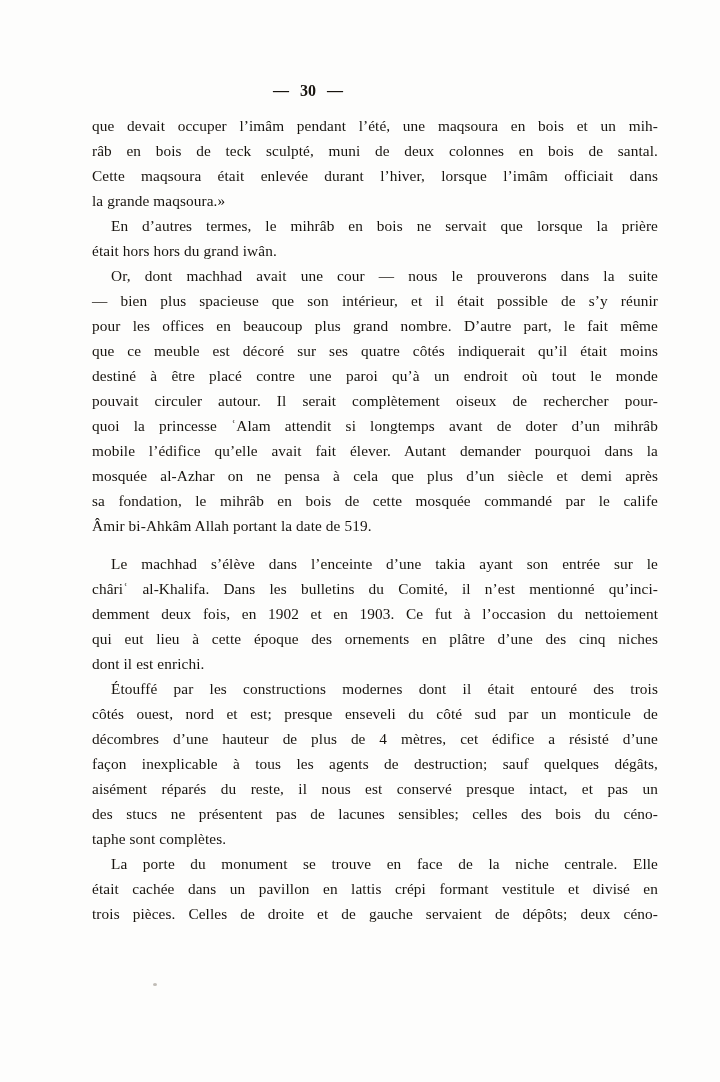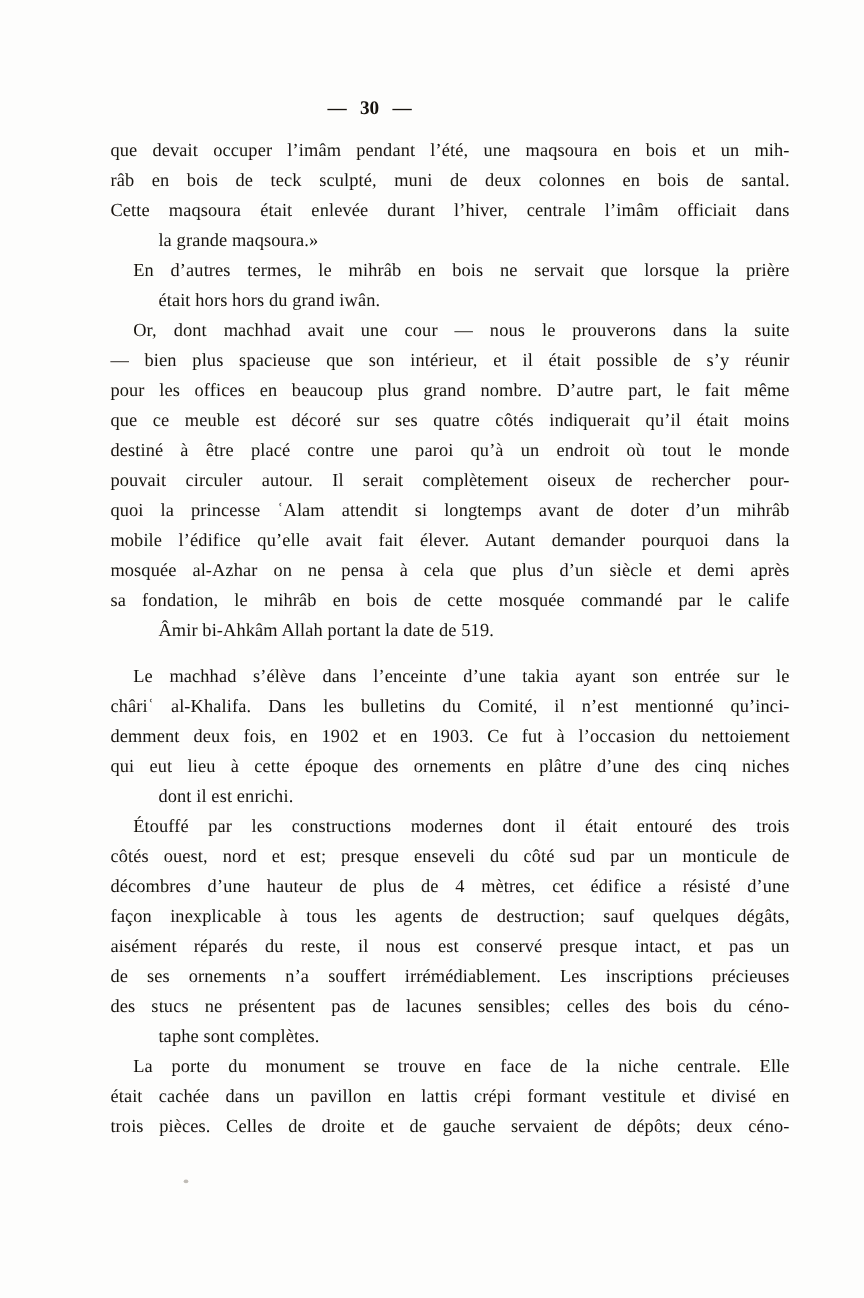--- a/index.html
+++ b/index.html
@@ -52,21 +52,20 @@
     text-align-last: justify;
     white-space: normal;
     height: 25px;
     overflow: visible;
   }
   .line.indent {
     text-indent: 19px;
   }
   .line.last {
     text-align-last: left;
-    margin-left: 40px;
   }
   .line.fade-end {
     background: linear-gradient(90deg, #17130e 0%, #17130e 80%, #b5b3ad 94%, #d8d6d1 100%);
     -webkit-background-clip: text;
     background-clip: text;
     color: transparent;
   }
   .speck {
     position: absolute;
     left: 153px;
@@ -81,21 +80,21 @@
 </head>
 <body>
 
 <div class="page">
   <div class="page-number">— 30 —</div>
 
   <div class="text-block" id="text-block">
       <div class="paragraph">
         <div class="line">que devait occuper l’imâm pendant l’été, une maqsoura en bois et un mih-</div>
         <div class="line">râb en bois de teck sculpté, muni de deux colonnes en bois de santal.</div>
-        <div class="line">Cette maqsoura était enlevée durant l’hiver, centrale l’imâm officiait dans</div>
+        <div class="line">Cette maqsoura était enlevée durant l’hiver, lorsque l’imâm officiait dans</div>
         <div class="line last">la grande maqsoura.»</div>
       </div>
       <div class="paragraph">
         <div class="line indent">En d’autres termes, le mihrâb en bois ne servait que lorsque la prière</div>
         <div class="line last">était hors hors du grand iwân.</div>
       </div>
       <div class="paragraph">
         <div class="line indent">Or, dont machhad avait une cour — nous le prouverons dans la suite</div>
         <div class="line">— bien plus spacieuse que son intérieur, et il était possible de s’y réunir</div>
         <div class="line">pour les offices en beaucoup plus grand nombre. D’autre part, le fait même</div>
@@ -114,21 +113,20 @@
         <div class="line">demment deux fois, en 1902 et en 1903. Ce fut à l’occasion du nettoiement</div>
         <div class="line">qui eut lieu à cette époque des ornements en plâtre d’une des cinq niches</div>
         <div class="line last">dont il est enrichi.</div>
       </div>
       <div class="paragraph">
         <div class="line indent">Étouffé par les constructions modernes dont il était entouré des trois</div>
         <div class="line">côtés ouest, nord et est; presque enseveli du côté sud par un monticule de</div>
         <div class="line">décombres d’une hauteur de plus de 4 mètres, cet édifice a résisté d’une</div>
         <div class="line">façon inexplicable à tous les agents de destruction; sauf quelques dégâts,</div>
         <div class="line">aisément réparés du reste, il nous est conservé presque intact, et pas un</div>
-        <div class="line">de ses ornements n’a souffert irrémédiablement. Les inscriptions précieuses</div>
         <div class="line">des stucs ne présentent pas de lacunes sensibles; celles des bois du céno-</div>
         <div class="line last">taphe sont complètes.</div>
       </div>
       <div class="paragraph">
         <div class="line indent">La porte du monument se trouve en face de la niche centrale. Elle</div>
         <div class="line">était cachée dans un pavillon en lattis crépi formant vestitule et divisé en</div>
         <div class="line">trois pièces. Celles de droite et de gauche servaient de dépôts; deux céno-</div>
       </div>
     </div>
 

